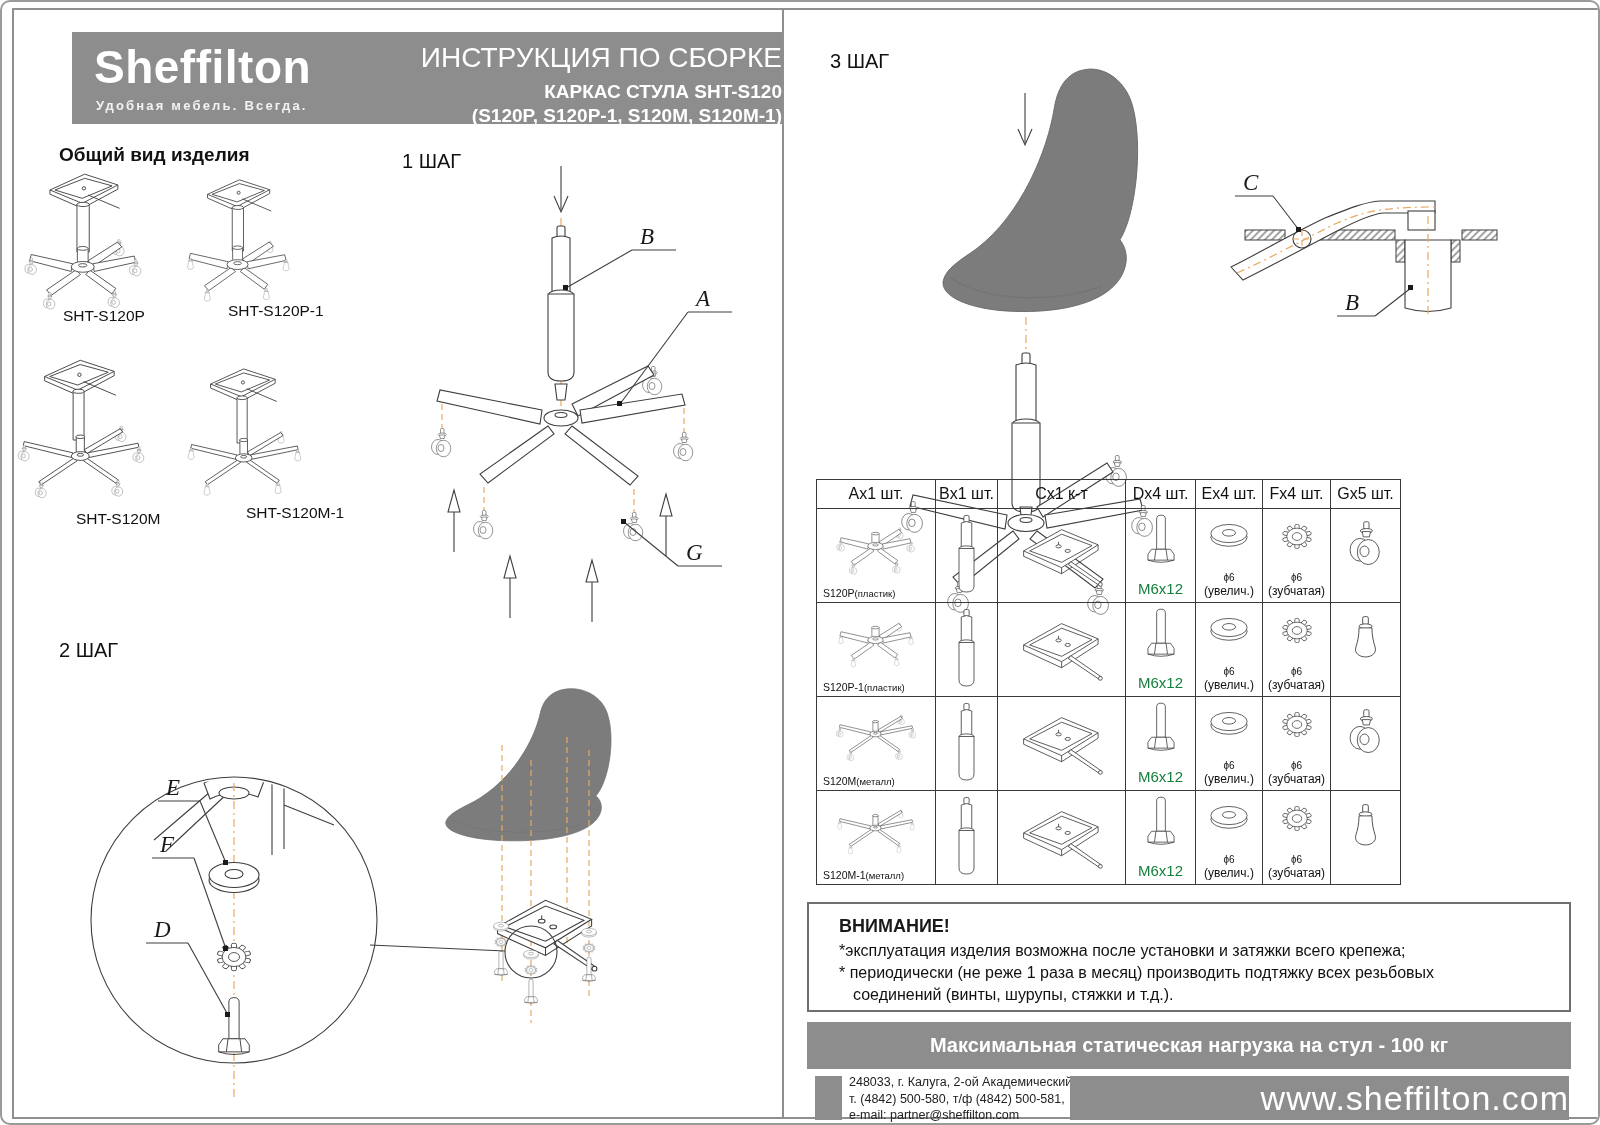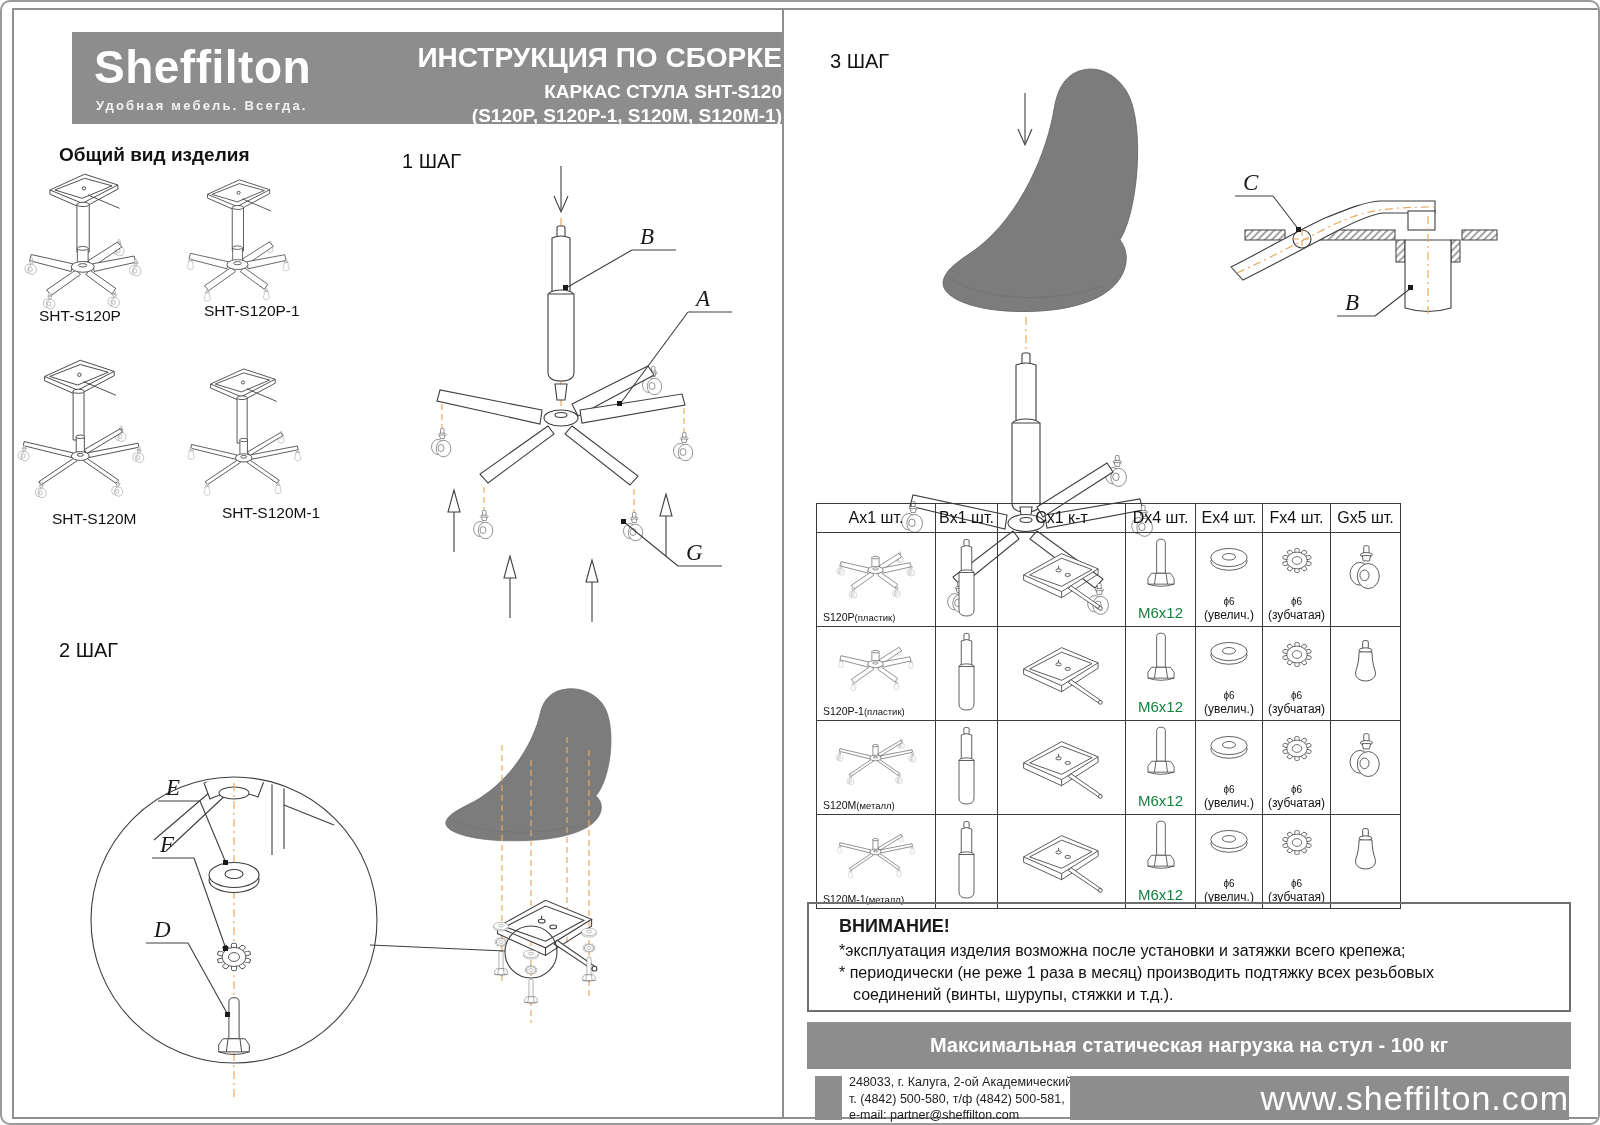--- a/index.html
+++ b/index.html
@@ -7,26 +7,26 @@
           font-family:"Liberation Sans", sans-serif;color:#1a1a1a;overflow:hidden;
           border:2px solid #9a9a9a;border-radius:10px;box-sizing:border-box;}
   .page{position:absolute;top:6px;height:1111px;border:2px solid #8f8f8f;background:#fff;box-sizing:border-box;}
   .page-left{left:10px;width:772px;}
   .page-right{left:780px;width:883px;}
   .abs{position:absolute;}
   
   .banner{position:absolute;left:18px;top:22px;width:744px;height:92px;background:#8d8d8d;margin-left:40px;}
   .logo-name{position:absolute;left:22px;top:8px;font-size:46px;font-weight:bold;color:#fff;letter-spacing:0.5px;}
   .logo-tag{position:absolute;left:24px;top:66px;font-size:13px;font-weight:bold;color:#f2f2f2;letter-spacing:2.2px;}
-  .t1{position:absolute;right:34px;top:10px;font-size:28px;font-weight:bold;color:#fff;text-align:right;}
+  .t1{position:absolute;right:34px;top:10px;font-size:28px;font-weight:normal;color:#fff;text-align:right;}
   .t2{position:absolute;right:34px;top:49px;font-size:19px;font-weight:bold;color:#fff;}
   .t3{position:absolute;right:34px;top:73px;font-size:19px;font-weight:bold;color:#fff;}
   .sec-heading{position:absolute;font-size:19px;font-weight:bold;color:#111;}
   .step-heading{position:absolute;font-size:20px;font-weight:500;color:#111;}
-  .model-caption{position:absolute;font-size:15.5px;color:#111;}
+  .model-caption{position:absolute;font-size:15.5px;color:#111;margin-left:24px;}
   
   .ln{fill:none;stroke:#3e3e3e;stroke-width:1.1;}
   .fw{fill:#fff;stroke:#3e3e3e;stroke-width:1.1;}
   .cl{fill:none;stroke:#e9a861;stroke-width:1.2;stroke-dasharray:8 4 2 4;}
   .clv{fill:none;stroke:#e9a861;stroke-width:1.2;stroke-dasharray:6 4;}
   .sq{fill:#1a1a1a;stroke:none;}
   .call{font:italic 23px "Liberation Serif", serif;fill:#1a1a1a;}
   .shellfill{fill:#7c7c7c;stroke:#6a6a6a;stroke-width:1;}
   .shelledge{fill:none;stroke:#6f6f6f;stroke-width:1.4;opacity:.6;}
   
@@ -34,21 +34,21 @@
   .warnbox{position:absolute;left:23px;top:892px;width:764px;height:110px;border:2px solid #6e6e6e;box-sizing:border-box;}
   .warn-head{position:absolute;left:30px;top:12px;font-size:18px;font-weight:bold;}
   .warn-line{position:absolute;left:30px;font-size:16px;color:#111;}
   .loadbar{position:absolute;left:23px;top:1012px;width:764px;height:47px;background:#8d8d8d;
            color:#fff;font-size:20px;font-weight:bold;text-align:center;line-height:47px;}
   .footer-sq{position:absolute;left:31px;top:1066px;width:27px;height:44px;background:#8d8d8d;}
   .addr{position:absolute;left:65px;top:1064px;font-size:12.5px;line-height:16.5px;color:#222;}
   .site{position:absolute;left:286px;top:1066px;width:499px;height:44px;background:#8d8d8d;color:#fff;
         font-size:34px;text-align:right;line-height:44px;letter-spacing:1px;}
   
-  .parts{position:absolute;left:32px;top:469px;border-collapse:collapse;table-layout:fixed;margin-top:24px;}
+  .parts{position:absolute;left:32px;top:469px;border-collapse:collapse;table-layout:fixed;}
   .parts th,.parts td{border:1.6px solid #3a3a3a;padding:0;position:relative;overflow:hidden;}
   .parts th{height:28px;font-size:16px;font-weight:400;color:#111;text-align:center;}
   .parts td{height:93px;vertical-align:top;text-align:center;}
   .cellnote{position:absolute;left:0;right:0;bottom:4px;font-size:12px;line-height:13.5px;color:#111;}
   .boltnote{position:absolute;left:0;right:0;bottom:5px;font-size:15px;color:#15803d;}
   .modelnote{position:absolute;left:6px;right:2px;bottom:3px;font-size:10.5px;text-align:left;color:#111;white-space:nowrap;}
   .phi{font-size:10px;display:block;}
   .icn{display:block;margin:4px auto 0;}
 </style>
 </head>

